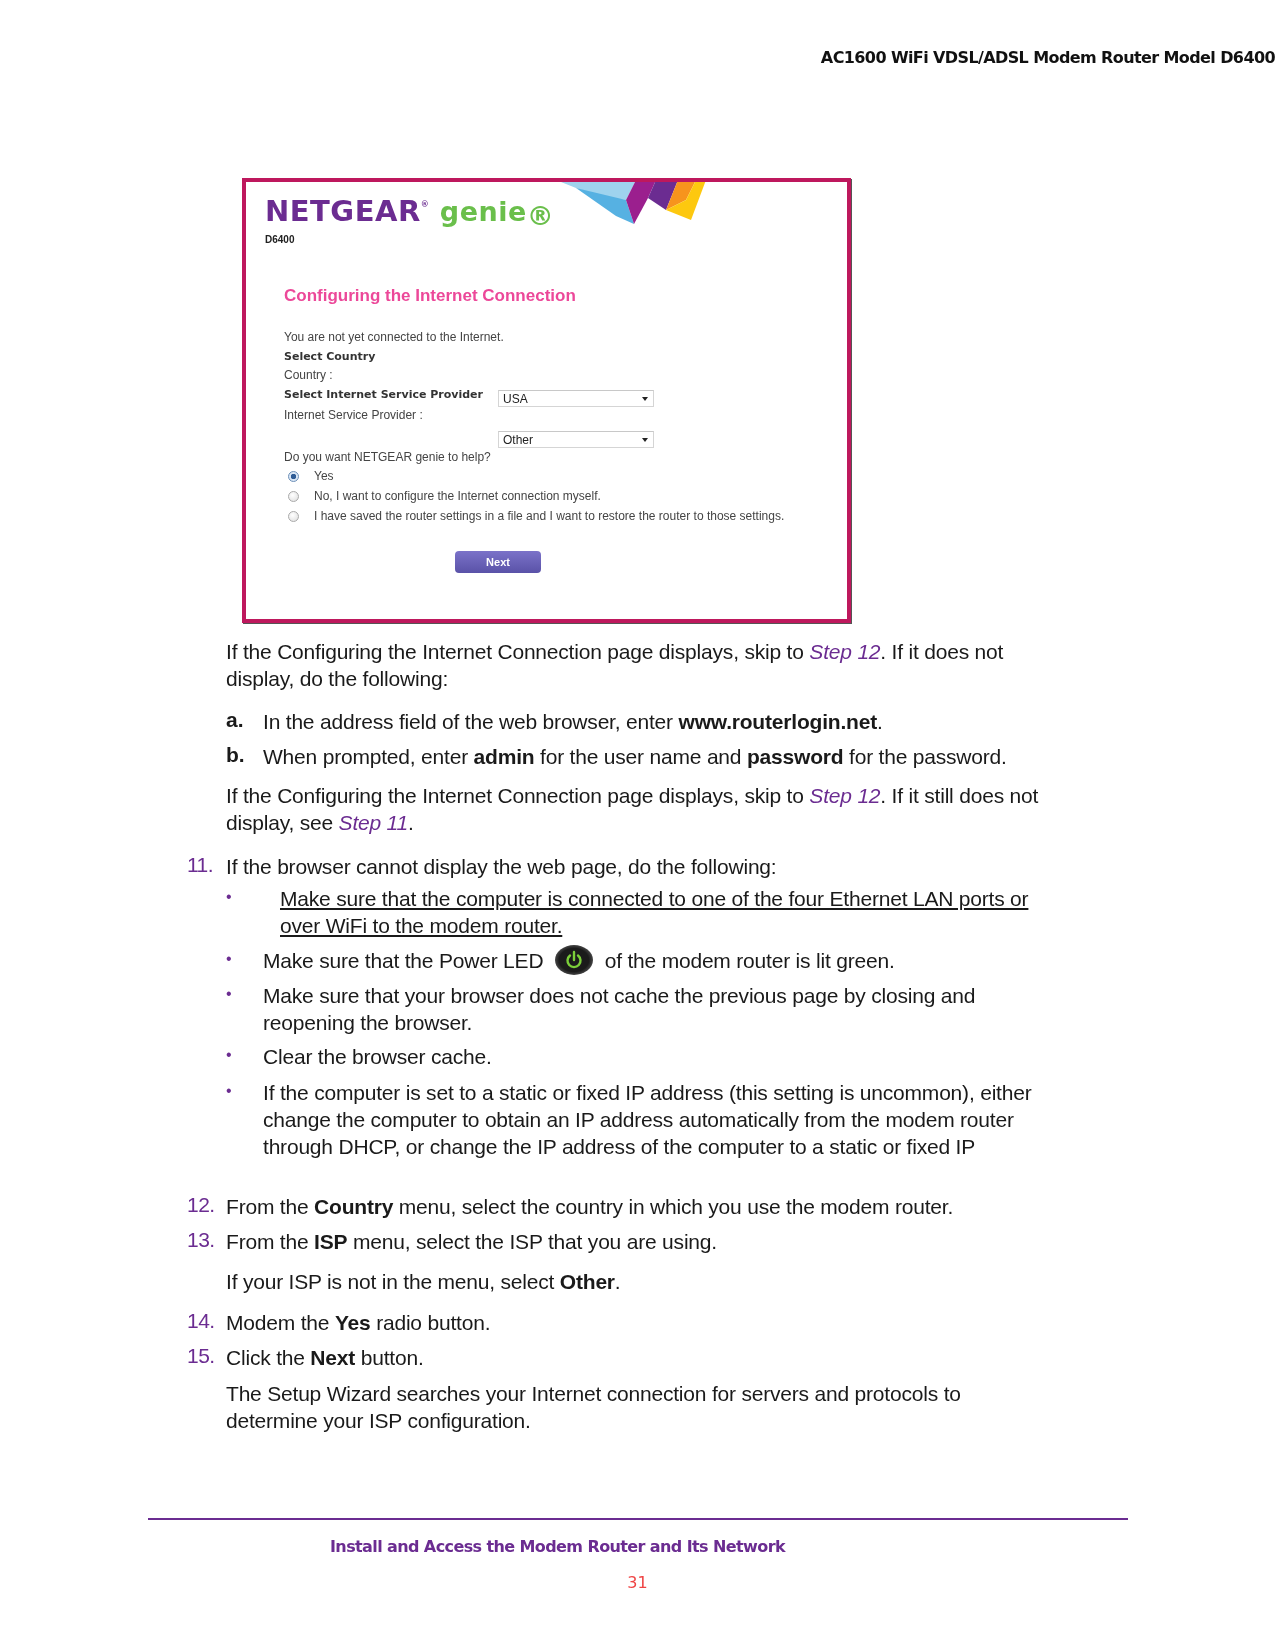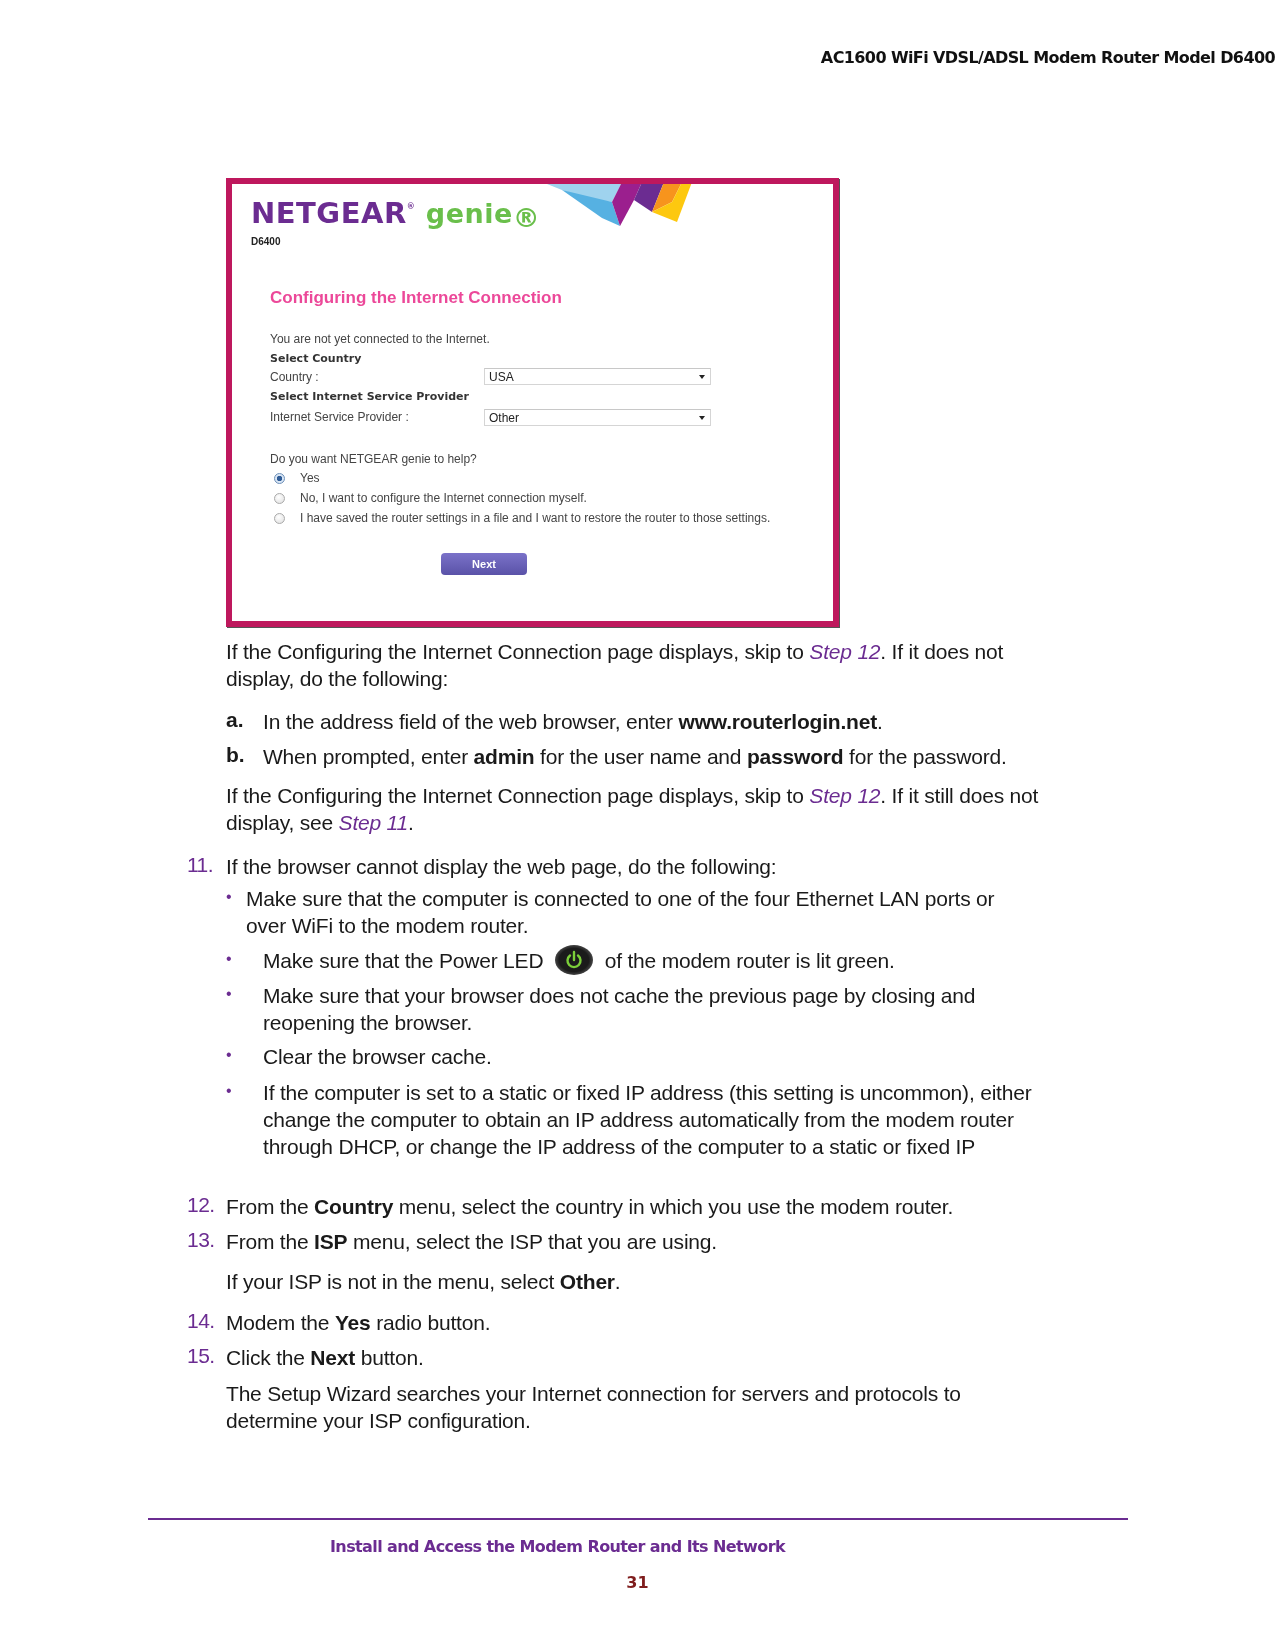--- a/index.html
+++ b/index.html
@@ -4,39 +4,39 @@
 <style>
   html, body { margin: 0; padding: 0; background: #ffffff; }
   body { width: 1275px; height: 1650px; position: relative; overflow: hidden;
          font-family: "Liberation Sans", sans-serif; color: #1a1a1a; }
 
   .hdr { position: absolute; top: 48px; left: 0; width: 1275px; text-align: right;
          font-family: "DejaVu Sans", sans-serif; font-weight: bold; font-size: 16px;
          letter-spacing: -0.6px; color: #111; }
 
   
-  .shot { position: absolute; left: 226px; top: 178px; width: 601px; height: 437px;
-          border: 6px solid #be185d; box-shadow: 1px 1px 0 #555; background: #fff; overflow: hidden; }
+  .shot { position: absolute; left: 242px; top: 178px; width: 601px; height: 437px;
+          border: 4px solid #be185d; box-shadow: 1px 1px 0 #555; background: #fff; overflow: hidden; }
   .logo { position: absolute; left: 19px; top: 12px; font-family: "DejaVu Sans", sans-serif;
           font-weight: bold; font-size: 29px; letter-spacing: 0.5px; }
   .logo .ng { color: #6b2c91; }
   .logo .genie { color: #6abf4b; font-size: 27px; }
   .logo sup { font-size: 8px; vertical-align: top; position: relative; top: 6px; }
   .model { position: absolute; left: 19px; top: 52px; font-family: "Liberation Sans", sans-serif;
            font-weight: bold; font-size: 10px; color: #222; }
   .shapes { position: absolute; left: 310px; top: -2px; }
 
   .s-title { position: absolute; left: 38px; top: 104px; font-size: 17px; font-weight: bold;
              color: #ec4899; }
   .s-text { position: absolute; left: 38px; font-size: 12px; color: #444; }
   .s-bold { position: absolute; left: 38px; font-size: 12px; font-weight: bold; color: #333;
             font-family: "DejaVu Sans", sans-serif; font-size: 11px; }
-  .select { position: absolute; left: 252px; width: 227px; height: 17px; border: 1px solid #d5d5d5;
+  .select { position: absolute; left: 252px; width: 156px; height: 17px; border: 1px solid #d5d5d5;
             border-top-color: #c8c8c8; background: #fff; font-size: 12px; color: #222;
-            box-sizing: border-box; padding: 1px 0 0 4px; }
+            box-sizing: border-box; padding: 1px 0 0 4px; margin-top: 24px; }
   .select .caret { position: absolute; right: 5px; top: 6px; width: 0; height: 0;
                    border-left: 3px solid transparent; border-right: 3px solid transparent;
                    border-top: 4px solid #222; }
   .radio-row { position: absolute; left: 42px; height: 16px; display: flex; align-items: center; }
   .radio { width: 9px; height: 9px; border-radius: 50%; border: 1px solid #aaa;
            background: radial-gradient(circle at 40% 35%, #fff, #ddd); box-sizing: content-box; }
   .radio.checked { border-color: #6c8fb8; background: radial-gradient(circle, #2f5c96 0 2.5px, #d9e6f5 3px); }
   .radio-label { margin-left: 15px; font-size: 12px; color: #444; }
   .next-btn { position: absolute; left: 209px; top: 369px; width: 86px; height: 22px;
               border-radius: 4px; background: linear-gradient(#7b72c9, #5a52a8);
@@ -54,21 +54,21 @@
   .led { display: inline-block; width: 38px; height: 30px; border-radius: 50%;
          background: radial-gradient(ellipse at center, #1b1b1b 55%, #444 70%, #bbb 100%);
          vertical-align: middle; position: relative; margin: 0 6px; top: -2px; }
   .led svg { position: absolute; left: 9px; top: 5px; }
 
   .footer-rule { position: absolute; left: 148px; top: 1518px; width: 980px; height: 2px; background: #6b2c91; }
   .footer-title { position: absolute; top: 1537px; left: 0; width: 1115px; text-align: center;
                   font-family: "DejaVu Sans", sans-serif; font-weight: bold; font-size: 16px;
                   letter-spacing: -0.6px; color: #6b2c91; }
   .page-num { position: absolute; top: 1573px; left: 0; width: 1275px; text-align: center;
-              font-family: "DejaVu Sans", sans-serif; font-weight: bold; font-size: 16px; color: #7f1d1d; }
+              font-family: "DejaVu Sans", sans-serif; font-weight: normal; font-size: 16px; color: #ef4444; }
 </style>
 </head>
 <body>
 
 <div class="hdr">AC1600 WiFi VDSL/ADSL Modem Router Model D6400</div>
 
 <div class="shot">
   <div class="logo">
     <span class="ng">NETGEAR</span><sup class="ng">®</sup>
     <span class="genie">genie</span><sup class="genie">®</sup>
@@ -131,21 +131,21 @@
 
 <div class="p" style="left:226px; top:782px;">
   <span>If the Configuring the Internet Connection page displays, skip to </span><span class="link">Step 12</span><span>. If it still does not</span><br>
   <span>display, see </span><span class="link">Step 11</span><span>.</span>
 </div>
 
 <div class="num" style="left:187px; top:853px;">11.</div>
 <div class="p" style="left:226px; top:853px;">If the browser cannot display the web page, do the following:</div>
 
 <div class="bullet" style="top:888px;">•</div>
-<div class="p" style="left:246px; top:885px;">
+<div class="p" style="left:280px; top:885px;text-decoration:underline;">
   <span>Make sure that the computer is connected to one of the four Ethernet LAN ports or</span><br>
   <span>over WiFi to the modem router.</span>
 </div>
 
 <div class="bullet" style="top:950px;">•</div>
 <div class="p" style="left:263px; top:947px;">
   <span>Make sure that the Power LED</span>
   <span class="led">
     <svg width="20" height="20" viewBox="0 0 20 20">
       <path d="M6 5.5 A6.5 6.5 0 1 0 14 5.5" fill="none" stroke="#7ccf3a" stroke-width="2.4" stroke-linecap="round"></path>

